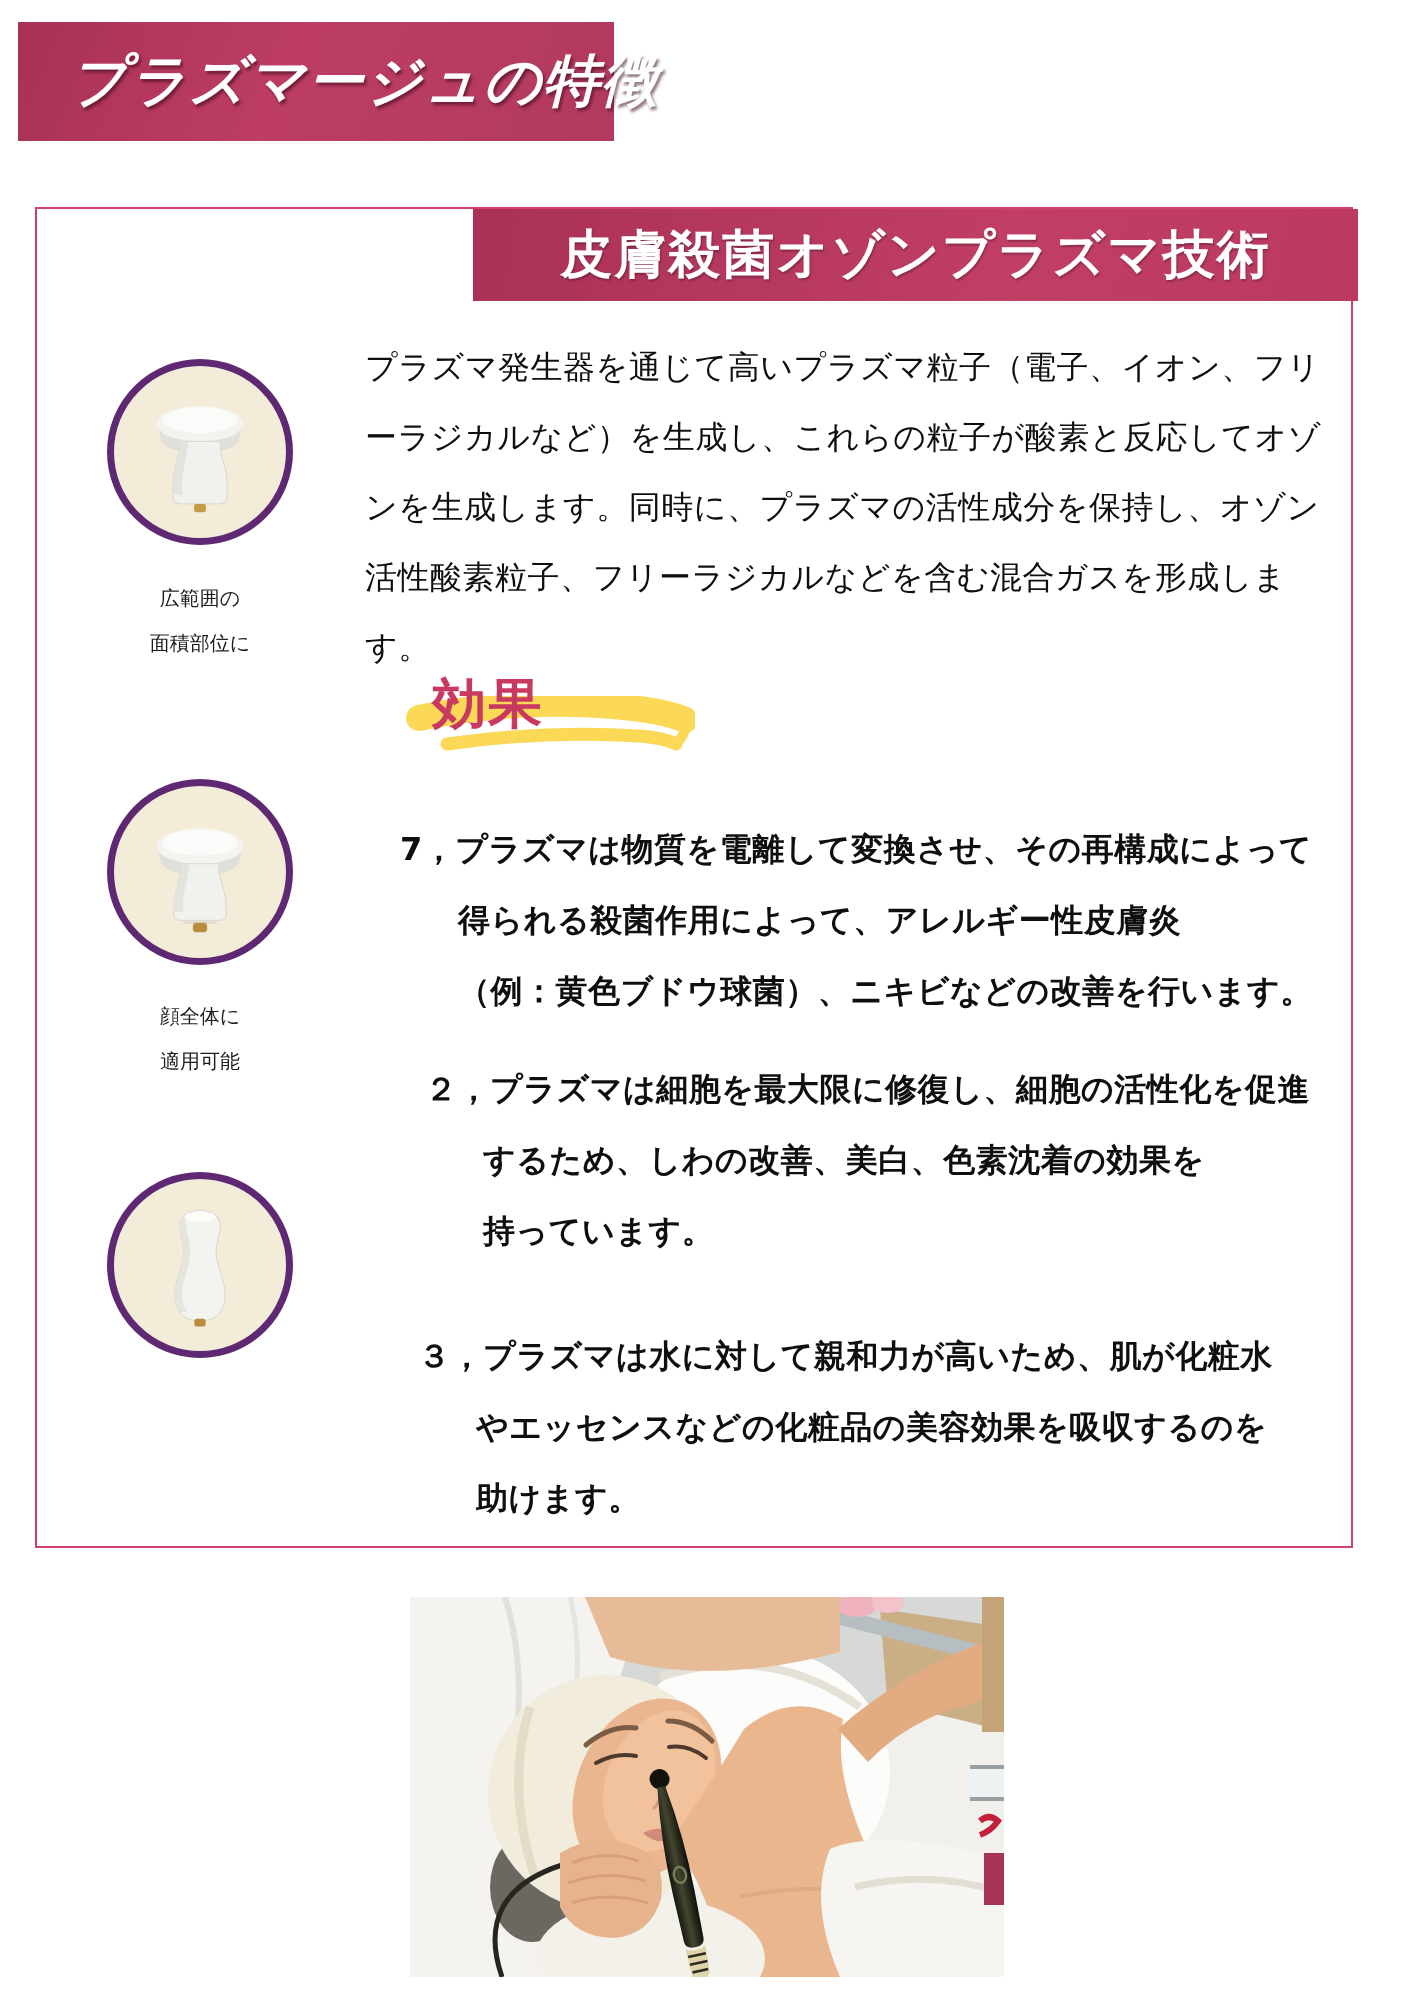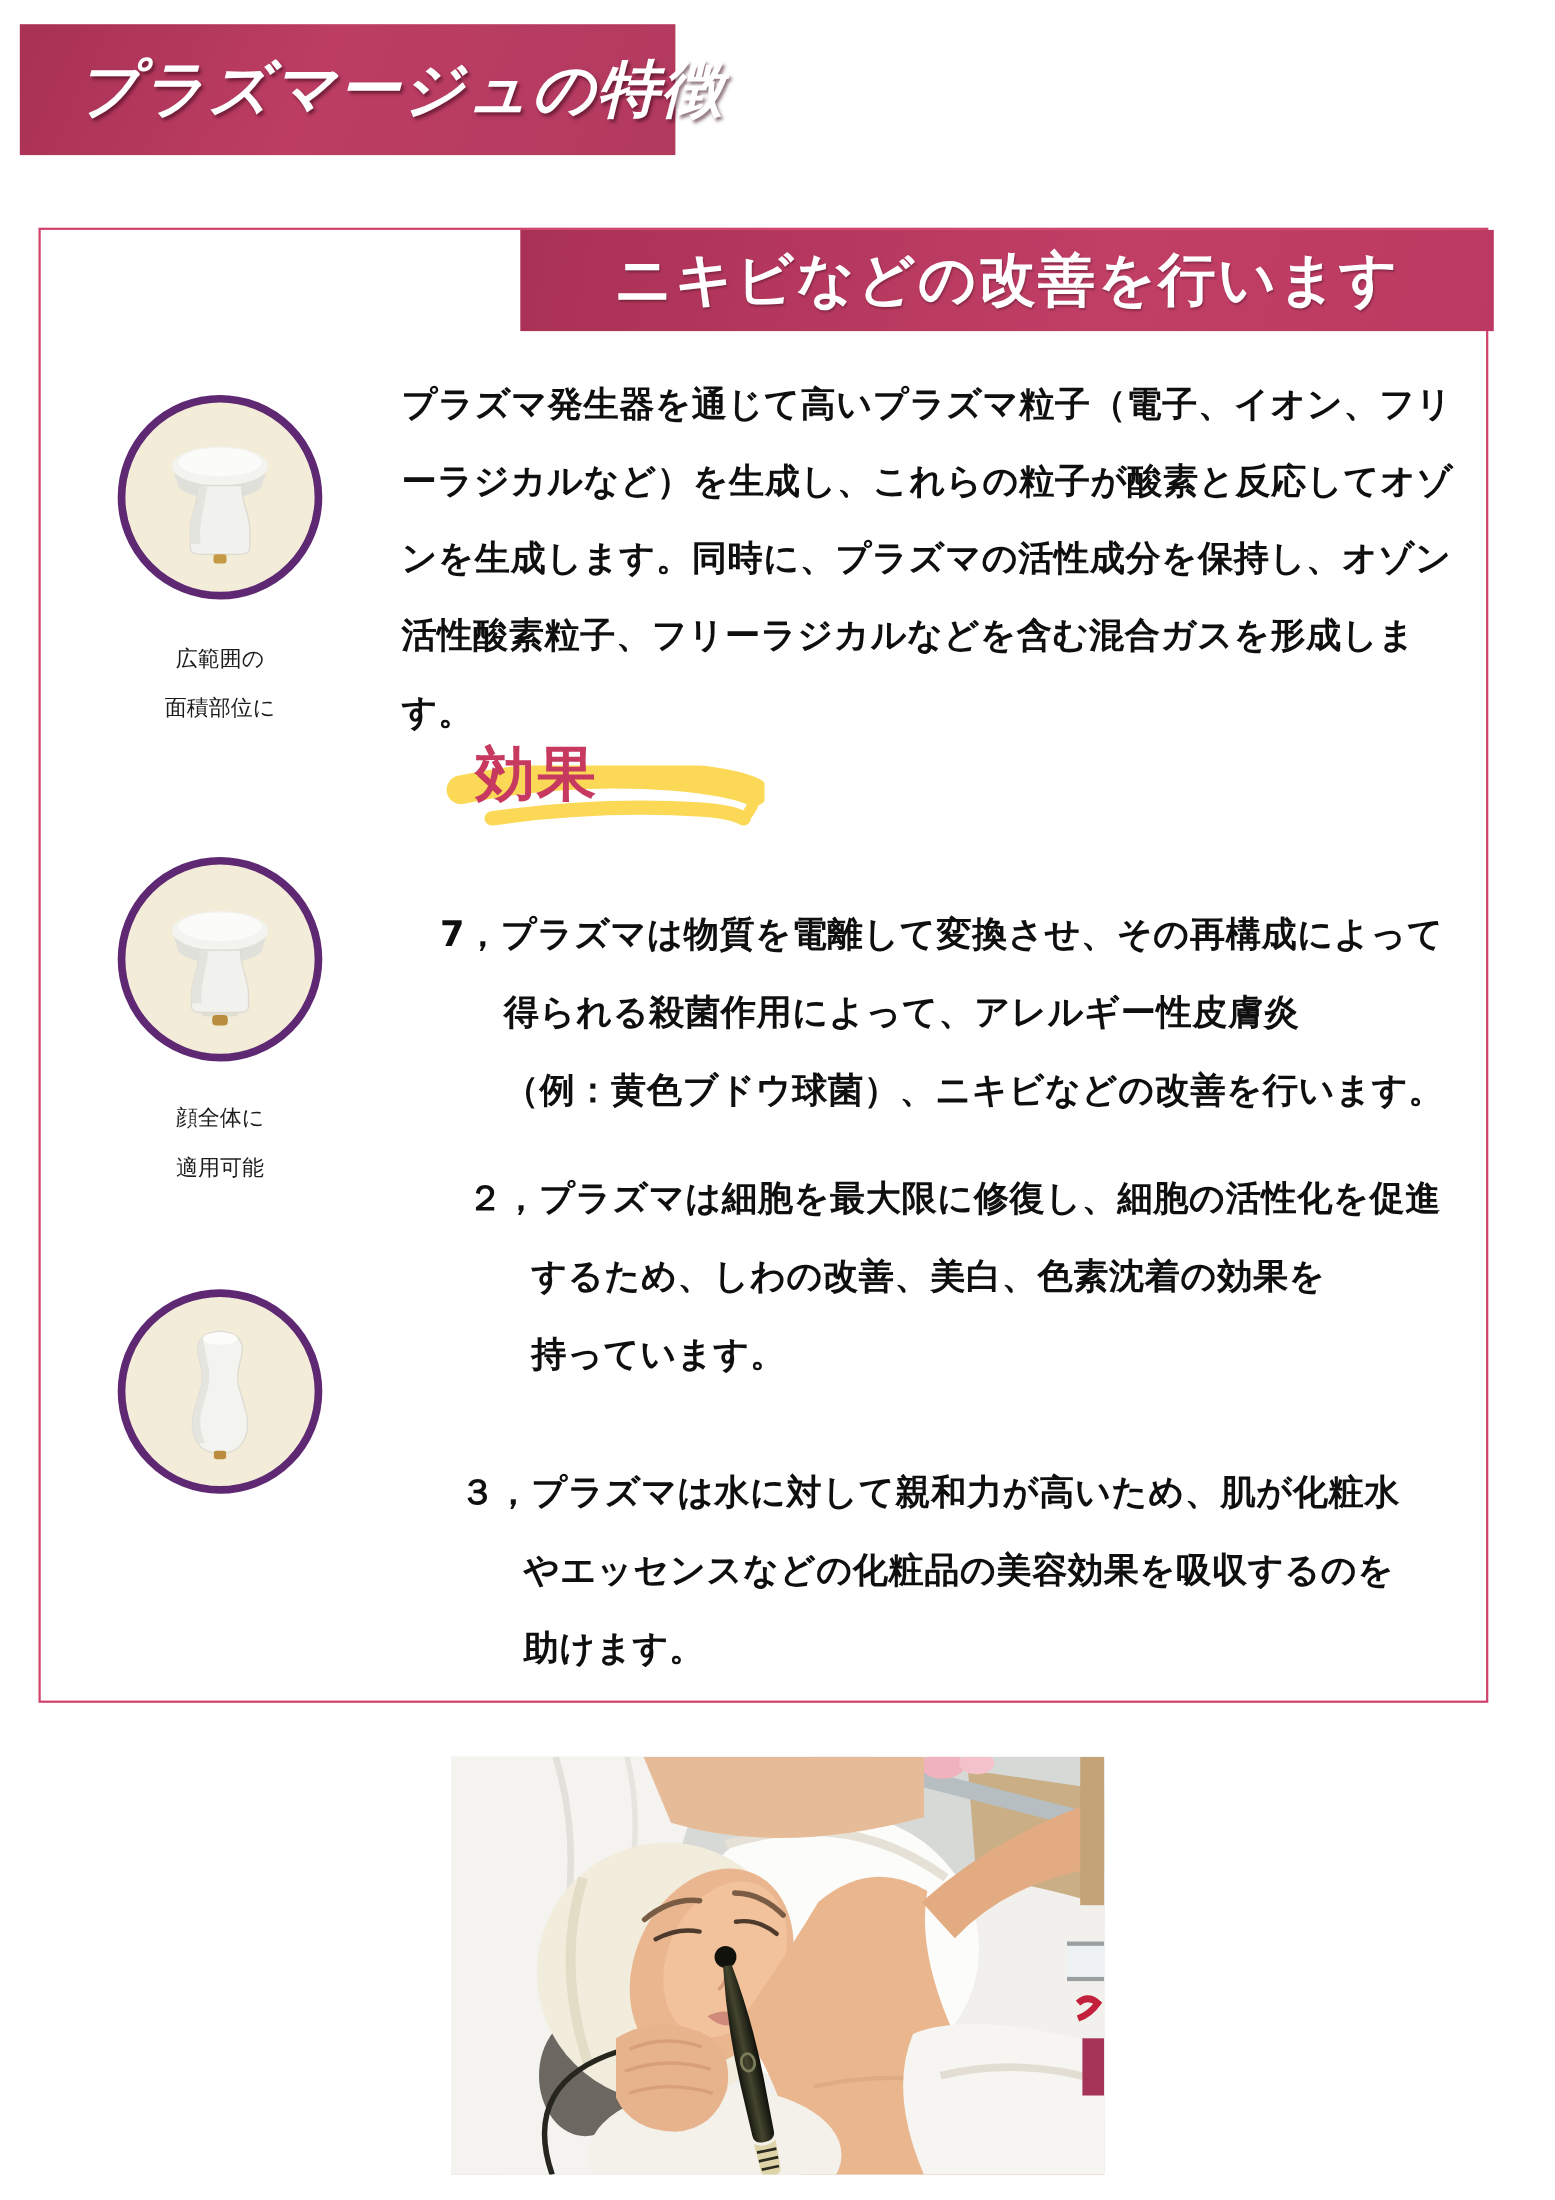--- a/index.html
+++ b/index.html
@@ -51,21 +51,21 @@
     position:absolute;left:90px;width:220px;text-align:center;
     font-size:20px;font-weight:400;color:#1c1c1c;line-height:45px;
     white-space:pre-line;z-index:2;
   }
   .tip-l1{top:556px;}
   .tip-l2{top:974px;}
   .tip-l3{top:1384px;}
   
   .intro{
     position:absolute;left:365px;top:300px;width:990px;
-    font-size:32px;font-weight:700;line-height:70px;color:#0f0f0f;
+    font-size:32px;font-weight:400;line-height:70px;color:#0f0f0f;
     white-space:pre-line;letter-spacing:.5px;
   }
   .effects-heading-wrap{position:absolute;left:405px;top:668px;width:300px;height:110px;}
   .effects-heading{
     position:absolute;left:27px;top:0;margin:0;z-index:2;
     font-size:54px;font-weight:800;color:#c8395f;letter-spacing:2px;
   }
   .swoosh{position:absolute;left:0;top:28px;z-index:1;}
   .effect-item{
     position:absolute;width:1010px;
@@ -87,21 +87,21 @@
 
 <div class="page">
 
   <header class="banner">
     <h1>プラズマージュの特徴</h1>
   </header>
 
   <section class="panel"></section>
 
   <div class="panel-title-bar">
-    <span>ニキビなどの改善を行います</span>
+    <span>皮膚殺菌オゾンプラズマ技術</span>
   </div>
 
   <div class="tip-circle tip-c1">
     <svg width="118" height="128" viewBox="0 0 100 108">
       <path d="M13,30 a37,15 0 0 0 74,0 l-4,13 a33,12 0 0 1 -66,0 Z" fill="#e0e0da"></path>
       <ellipse cx="50" cy="30" rx="37" ry="15" fill="#f3f3f0"></ellipse>
       <ellipse cx="50" cy="27" rx="32" ry="11" fill="#fbfbfa"></ellipse>
       <path d="M33,45 C34,58 27,66 27,80 L27,92 q0,6 7,6 l32,0 q7,0 7,-6 L73,80 C73,66 66,58 67,45 Z" fill="#f1f1ed" stroke="#dddad1" stroke-width="1"></path>
       <path d="M33,45 C34,58 27,66 27,80 L27,90 l8,0 C33,74 39,60 40,45 Z" fill="#e4e4df"></path>
       <rect x="45" y="98" width="10" height="7" rx="2" fill="#c59a45"></rect>

